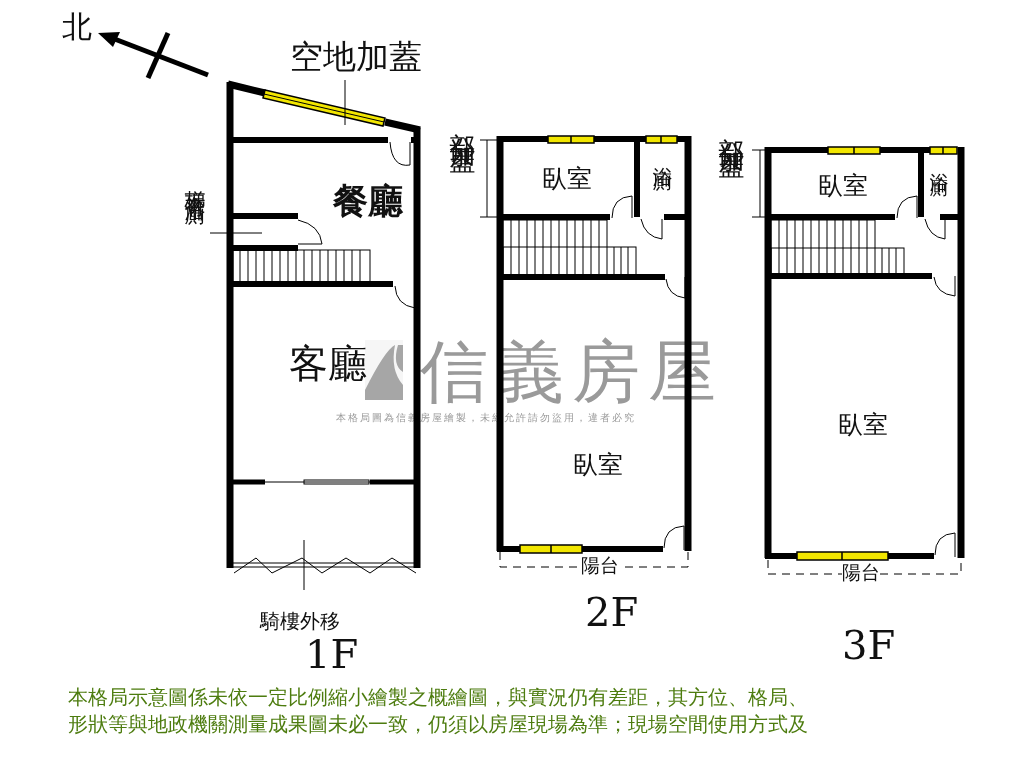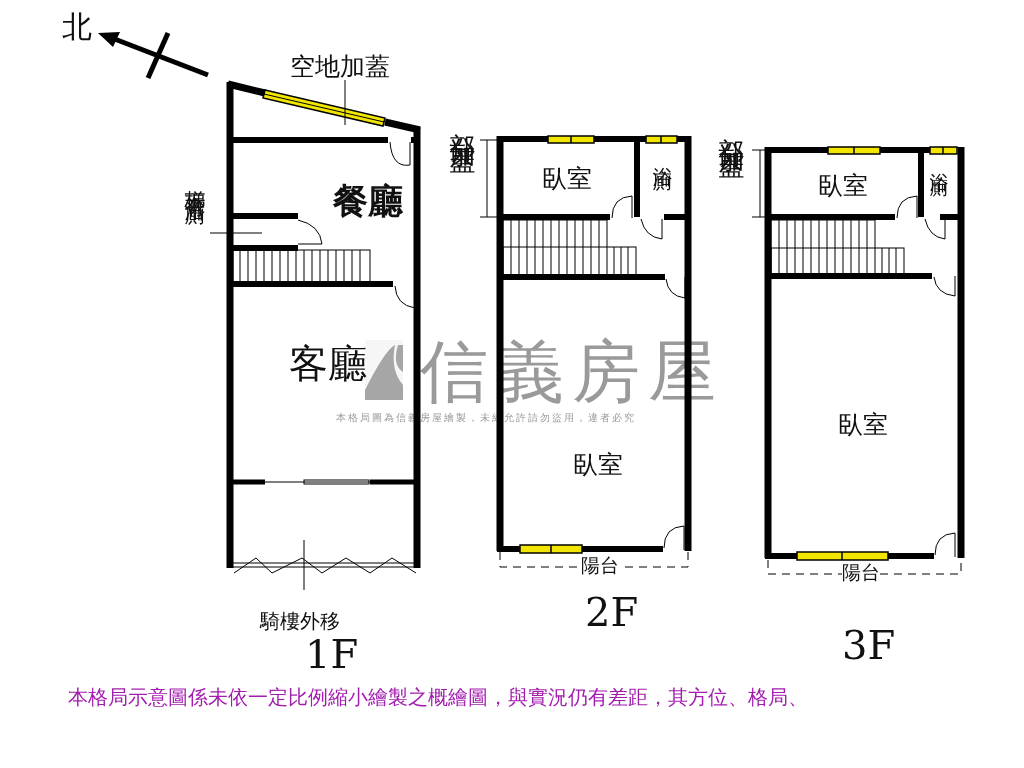--- a/index.html
+++ b/index.html
@@ -4,21 +4,21 @@
 <style>
   html, body { margin:0; padding:0; background:#ffffff; }
   body { width:1024px; height:768px; position:relative; overflow:hidden;
          font-family:"DejaVu Sans", sans-serif; color:#111; }
   svg.plan { position:absolute; left:0; top:0; width:1024px; height:768px; }
   .lbl { position:absolute; font-family:"DejaVu Sans", sans-serif; color:#111; white-space:nowrap; line-height:1; }
   .vlbl { position:absolute; font-family:"DejaVu Sans", sans-serif; color:#111; writing-mode:vertical-rl; text-orientation:upright; line-height:1; }
   .floor { position:absolute; font-family:"DejaVu Serif", serif; font-size:40px; color:#111; line-height:1; }
   .wm-big { position:absolute; font-family:"DejaVu Sans", sans-serif; font-size:68px; color:#9a9a9a; letter-spacing:8px; line-height:1; }
   .wm-small { position:absolute; font-family:"DejaVu Sans", sans-serif; font-size:10px; color:#9a9a9a; letter-spacing:2px; line-height:1; }
-  .disclaimer { position:absolute; left:68px; top:684px; width:900px; font-family:"DejaVu Sans", sans-serif; font-size:20px; line-height:27px; color:#a21caf; }
+  .disclaimer { position:absolute; left:68px; top:684px; width:900px; font-family:"DejaVu Sans", sans-serif; font-size:20px; line-height:27px; color:#4d7c0f; }
   .disclaimer div { white-space:nowrap; }
 </style>
 </head>
 <body>
 
 <svg class="plan" viewBox="0 0 1024 768">
   <rect x="365" y="340" width="38" height="60" fill="#a6a6a6"></rect>
   <path d="M365 390 Q385 350 395 345 Q390 370 403 385 L403 372 Q392 365 398 345 L403 345 L403 340 L365 340 Z" fill="#ffffff" opacity="0.9"></path>
 </svg>
 <div class="wm-big" style="left:420px; top:338px;">信義房屋</div>
@@ -199,21 +199,21 @@
     <line x1="859" y1="220" x2="859" y2="276"></line>
       <line x1="867" y1="220" x2="867" y2="276"></line>
     <line x1="882" y1="248" x2="882" y2="276"></line>
       <line x1="889" y1="248" x2="889" y2="276"></line>
     <line x1="896" y1="248" x2="896" y2="276"></line>
   </g>
 </svg>
 
 <div class="lbl" style="left:62px; top:12px; font-size:30px;">北</div>
 
-<div class="lbl" style="left:290px; top:54px; font-size:25px;">空地加蓋</div>
+<div class="lbl" style="left:290px; top:40px; font-size:33px;">空地加蓋</div>
 <div class="vlbl" style="left:184px; top:174px; font-size:21px; letter-spacing:3px;">梯下有浴廁</div>
 <div class="lbl" style="left:333px; top:184px; font-size:35px; font-weight:bold;">餐廳</div>
 <div class="lbl" style="left:289px; top:344px; font-size:39px;">客廳</div>
 <div class="lbl" style="left:260px; top:611px; font-size:20px;">騎樓外移</div>
 <div class="floor" style="left:305px; top:634px;text-align:right;">1F</div>
 
 <div class="vlbl" style="left:450px; top:112px; font-size:26px; letter-spacing:5px;">部分加蓋</div>
 <div class="lbl" style="left:542px; top:166px; font-size:25px;">臥室</div>
 <div class="vlbl" style="left:653px; top:151px; font-size:20px; letter-spacing:3px;">浴廁</div>
 <div class="lbl" style="left:573px; top:452px; font-size:25px;">臥室</div>
@@ -222,13 +222,14 @@
 
 <div class="vlbl" style="left:719px; top:117px; font-size:26px; letter-spacing:5px;">部分加蓋</div>
 <div class="lbl" style="left:818px; top:173px; font-size:25px;">臥室</div>
 <div class="vlbl" style="left:930px; top:158px; font-size:19px; letter-spacing:3px;">浴廁</div>
 <div class="lbl" style="left:838px; top:412px; font-size:25px;">臥室</div>
 <div class="lbl" style="left:842px; top:563px; font-size:19px; background:#fff;">陽台</div>
 <div class="floor" style="left:842px; top:625px;">3F</div>
 
 <div class="disclaimer">
   <div>本格局示意圖係未依一定比例縮小繪製之概繪圖，與實況仍有差距，其方位、格局、</div>
+  <div>形狀等與地政機關測量成果圖未必一致，仍須以房屋現場為準；現場空間使用方式及</div>
 </div>
 
 </body></html>

